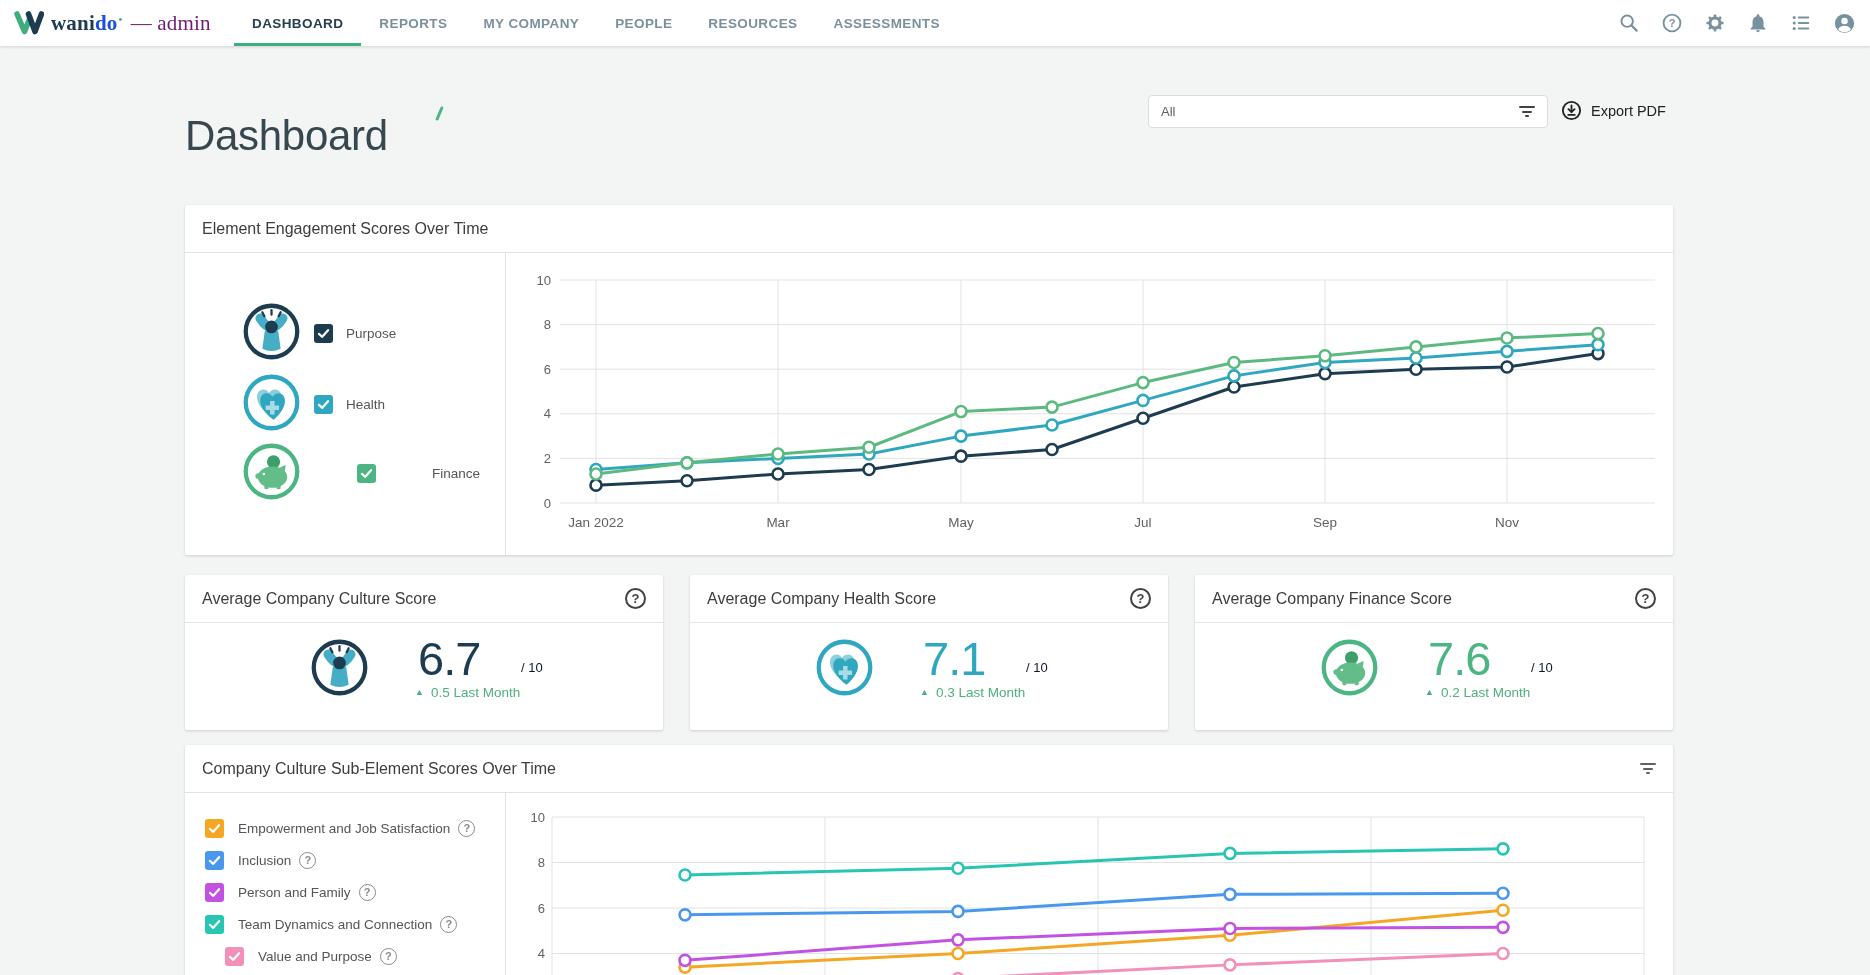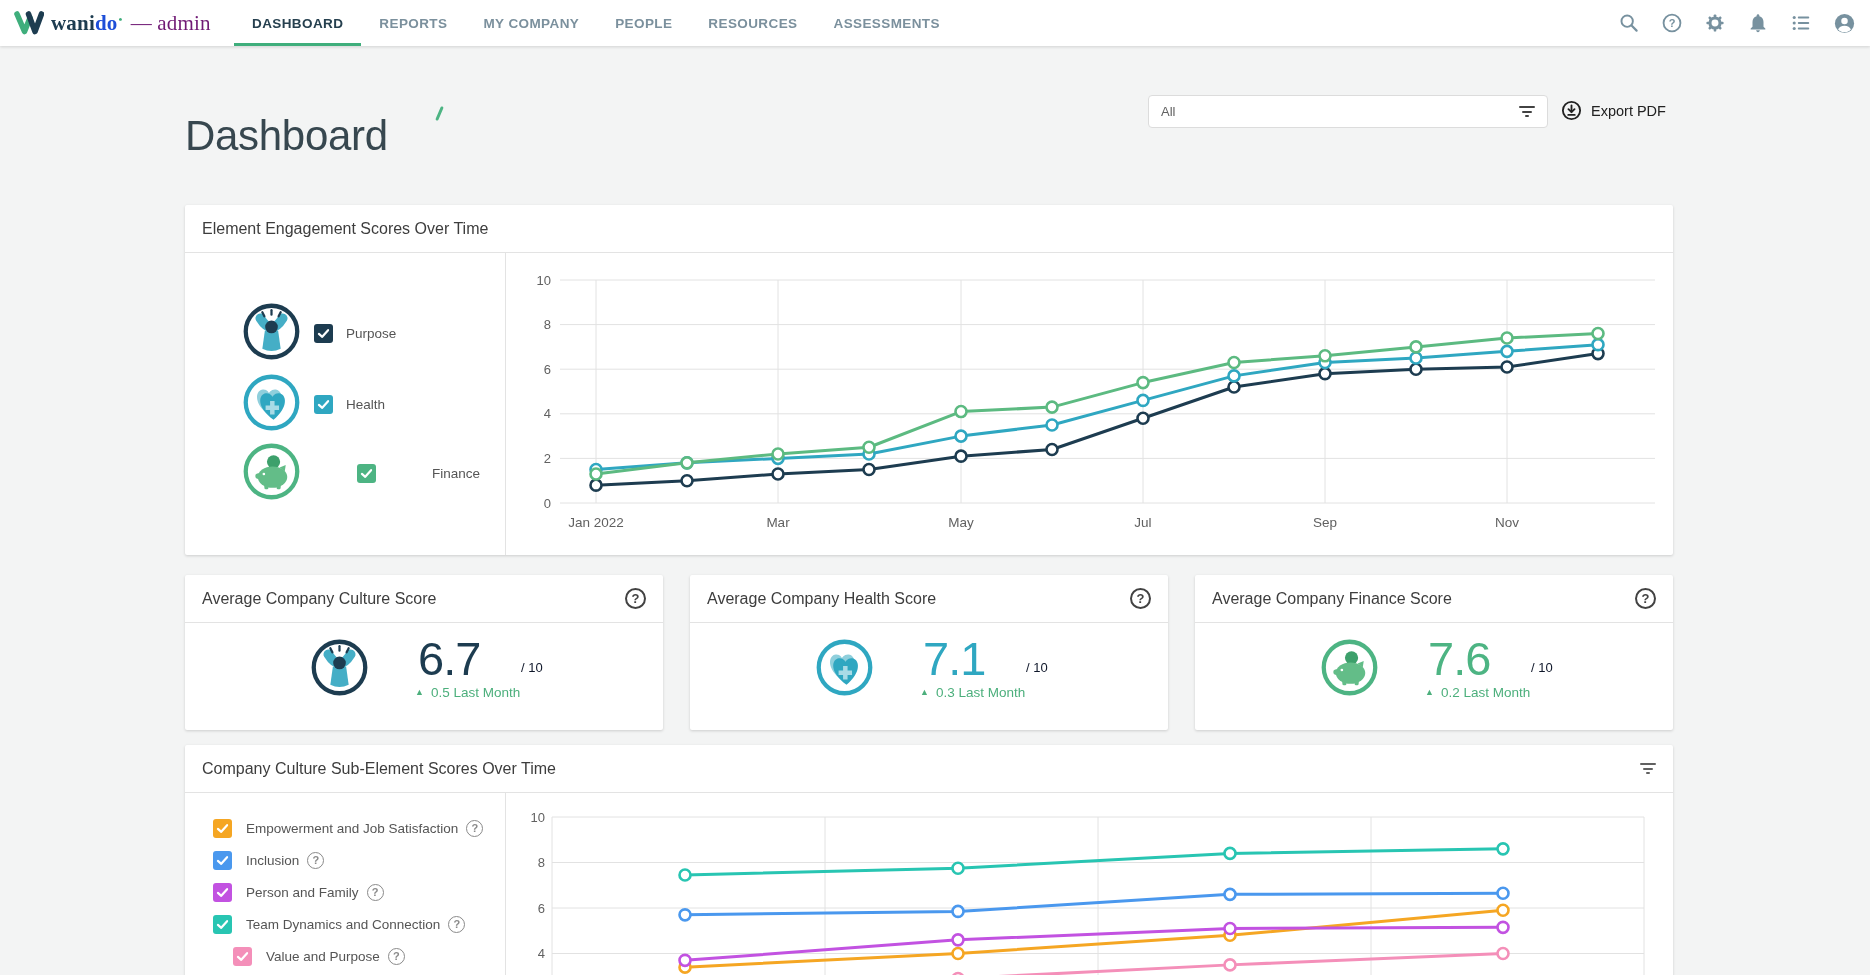--- a/index.html
+++ b/index.html
@@ -48,21 +48,21 @@
   .chart-svg{position:absolute;left:320px;top:48px;}
 
   
   .eng-row{position:absolute;left:0;width:320px;height:64px;display:flex;align-items:center;cursor:pointer;}
   .eng-row .big-icon{margin-left:58px;}
   .checkbox{width:19px;height:19px;border-radius:3px;display:flex;align-items:center;justify-content:center;flex-shrink:0;}
   .eng-row .checkbox{margin-left:14px;}
   .eng-row .lbl{margin-left:13px;font-size:13.5px;color:#555;}
 
   
-  .sub-row{position:absolute;left:28px;height:28px;display:flex;align-items:center;cursor:pointer;}
+  .sub-row{position:absolute;left:20px;height:28px;display:flex;align-items:center;cursor:pointer;}
   .sub-row .lbl{margin-left:14px;font-size:13.5px;color:#555;}
   .help-sm{width:17px;height:17px;border-radius:50%;border:1.5px solid #8a8a8a;color:#8a8a8a;
            font-size:11px;font-weight:700;display:inline-flex;align-items:center;justify-content:center;
            margin-left:8px;flex-shrink:0;cursor:pointer;}
   .help-lg{width:21px;height:21px;border-radius:50%;border:2px solid #424242;color:#424242;
            font-size:13px;font-weight:700;display:flex;align-items:center;justify-content:center;
            margin-left:auto;cursor:pointer;}
 
   
   .score-card{top:575px;width:478px;height:155px;}

